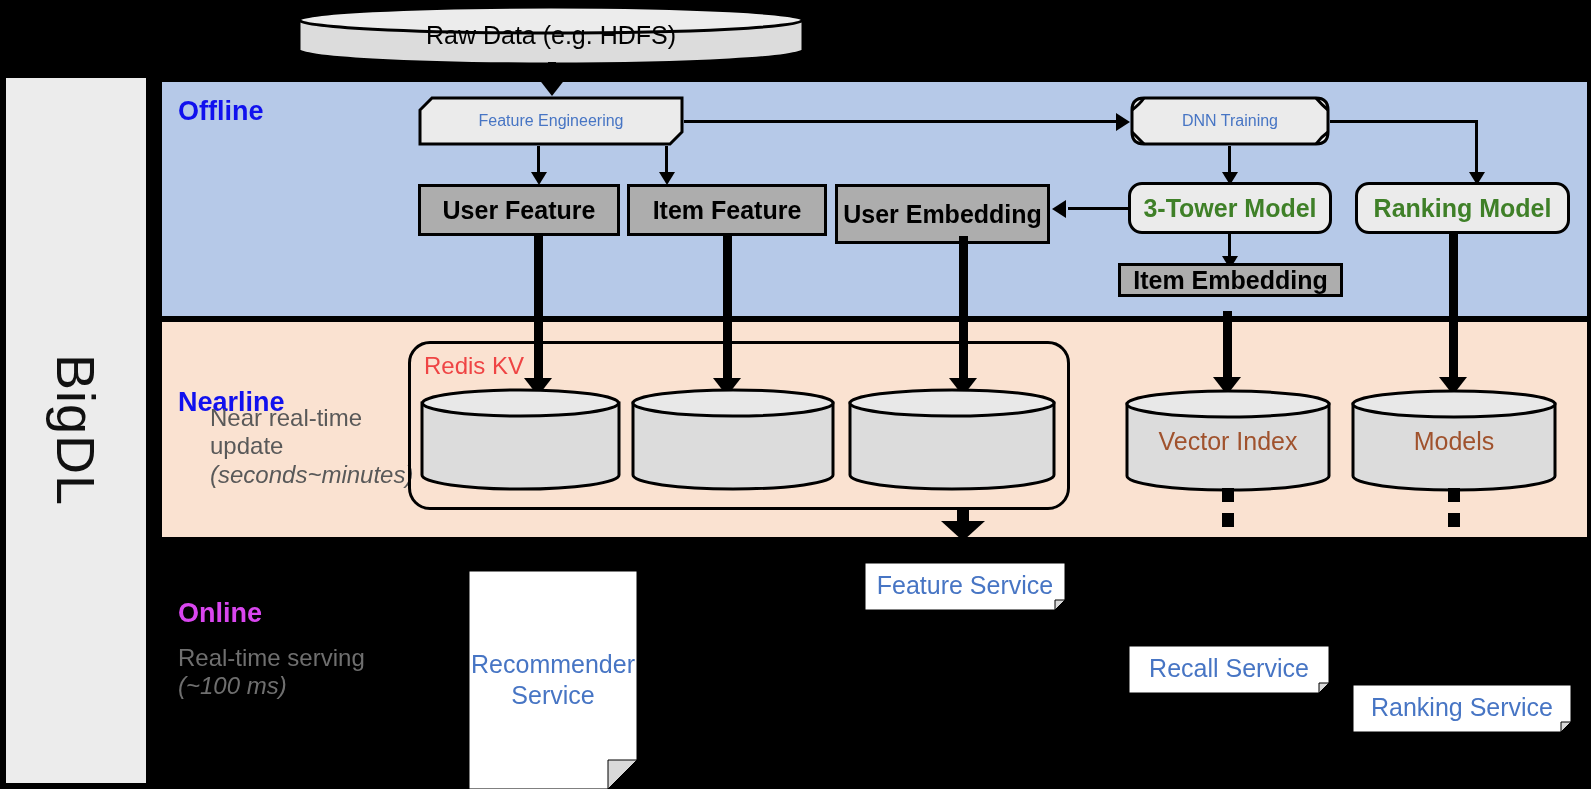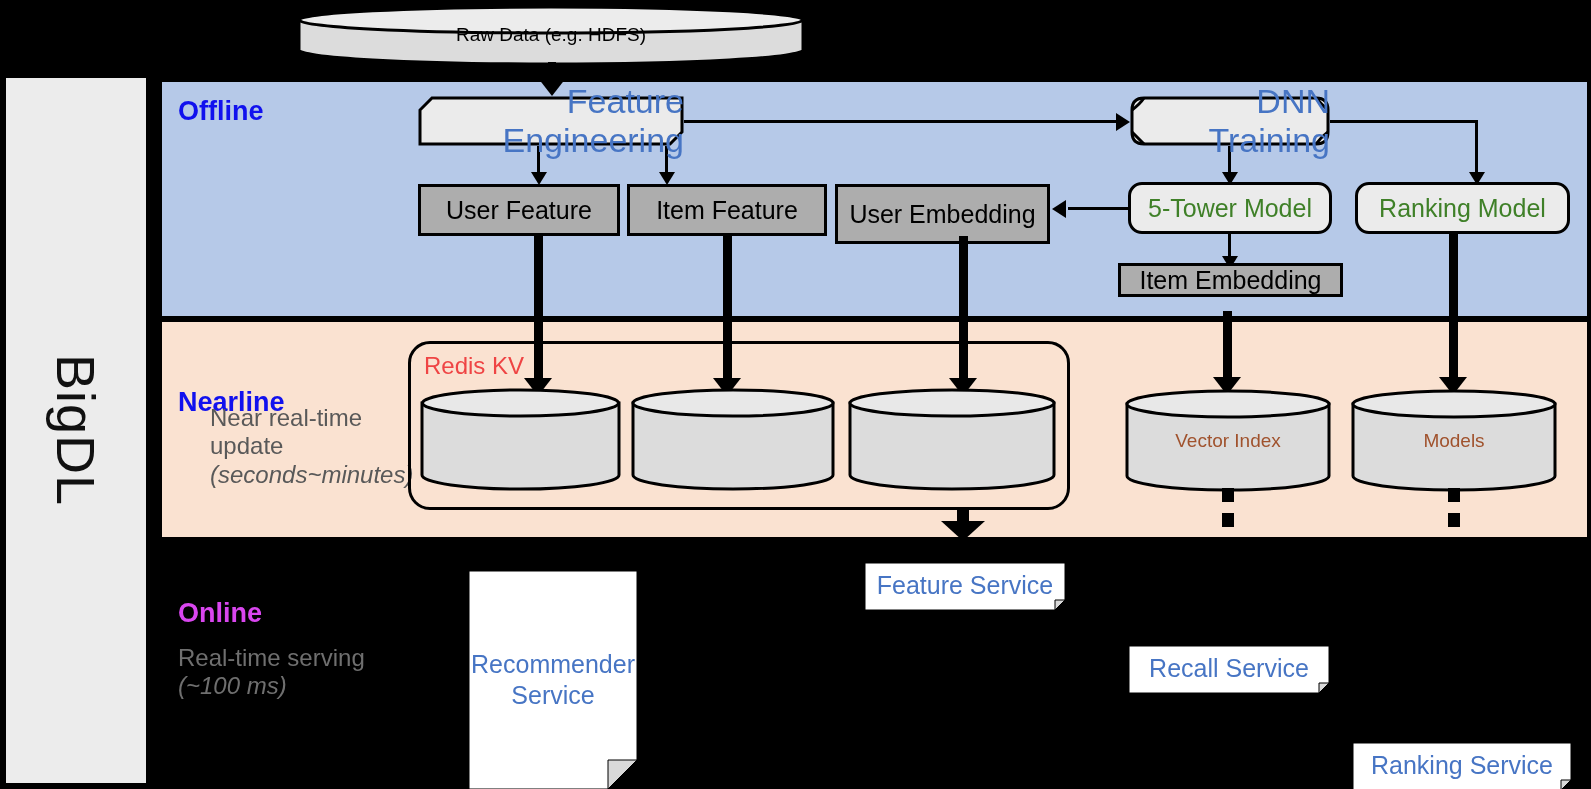--- a/index.html
+++ b/index.html
@@ -17,36 +17,36 @@
     font-size:54px;color:#111;letter-spacing:1px;
     writing-mode:vertical-rl;text-orientation:mixed;}
 
   .band-title{position:absolute;color:#1111ee;font-size:27px;font-weight:600;}
   .band-sub{position:absolute;color:#595959;font-size:24px;line-height:1.18;}
   .band-sub .it{font-style:italic;}
   #online-title{color:#d946ef;}
   #online-sub{color:#6f6f6f;}
 
   
-  .box{position:absolute;box-sizing:border-box;display:flex;align-items:center;justify-content:center;text-align:right;}
+  .box{position:absolute;box-sizing:border-box;display:flex;align-items:center;justify-content:center;text-align:right;font-weight:bold;}
   .gray-box{background:#adadad;border:3px solid #000;font-size:25px;color:#000;}
   .round-box{background:#ebebeb;border:3px solid #000;border-radius:14px;font-size:25px;}
   .blue-t{color:#4775c4;}
   .green-t{color:#3f8028;}
 
   
-  .notch{position:absolute;box-sizing:border-box;display:flex;align-items:center;justify-content:center;font-size:34px;text-align:right;}
+  .notch{position:absolute;box-sizing:border-box;display:flex;align-items:center;justify-content:center;font-size:16px;text-align:right;}
   .notch svg{position:absolute;left:0;top:0;}
   .notch span{position:relative;z-index:2;}
 
   
   .cyl{position:absolute;}
   .cyl svg{position:absolute;left:0;top:0;}
   .cyl span{position:absolute;left:0;right:0;top:50%;transform:translateY(-50%);
-            text-align:center;font-size:19px;color:#a0522d;z-index:2;}
+            text-align:center;font-size:25px;color:#a0522d;z-index:2;}
 
   
   .doc{position:absolute;}
   .doc svg{position:absolute;left:0;top:0;}
   .doc span{position:absolute;left:0;right:0;top:50%;transform:translateY(-50%);
             text-align:center;font-size:25px;color:#4775c4;line-height:1.25;z-index:2;}
 
   
   #redis-box{position:absolute;left:408px;top:341px;width:662px;height:169px;
              border:3px solid #000;border-radius:22px;box-sizing:border-box;}
@@ -129,21 +129,21 @@
     <span>User Feature</span>
   </div>
   <div class="box gray-box" style="left:627px;top:184px;width:200px;height:52px;">
     <span>Item Feature</span>
   </div>
   <div class="box gray-box" style="left:835px;top:184px;width:215px;height:60px;">
     <span>User Embedding</span>
   </div>
 
   <div class="box round-box" style="left:1128px;top:182px;width:204px;height:52px;">
-    <span class="green-t">5-Tower Model</span>
+    <span class="green-t">3-Tower Model</span>
   </div>
 
   <div class="tline" style="left:1068px;top:207px;width:62px;height:3px;"></div>
   <div class="tharrow-l" style="left:1052px;top:200px;"></div>
 
   <div class="box round-box" style="left:1355px;top:182px;width:215px;height:52px;">
     <span class="green-t">Ranking Model</span>
   </div>
 
   <div class="tline" style="left:1228px;top:234px;width:3px;height:26px;"></div>
@@ -238,21 +238,21 @@
   </div>
 
   <div class="doc" style="left:1128px;top:645px;width:202px;height:48px;">
     <svg width="202" height="48" viewBox="0 0 202 48">
       <path d="M1 1 L201 1 L201 38 L191 48 L1 48 Z" fill="#ffffff" stroke="#000" stroke-width="1"></path>
       <path d="M201 38 L191 38 L191 48 Z" fill="#d9d9d9" stroke="#000" stroke-width="1"></path>
     </svg>
     <span>Recall Service</span>
   </div>
 
-  <div class="doc" style="left:1352px;top:742px;width:220px;height:48px;">
+  <div class="doc" style="left:1352px;top:684px;width:220px;height:48px;">
     <svg width="220" height="48" viewBox="0 0 220 48">
       <path d="M1 1 L219 1 L219 38 L209 48 L1 48 Z" fill="#ffffff" stroke="#000" stroke-width="1"></path>
       <path d="M219 38 L209 38 L209 48 Z" fill="#d9d9d9" stroke="#000" stroke-width="1"></path>
     </svg>
     <span>Ranking Service</span>
   </div>
 
 </div>
 
 </body></html>

